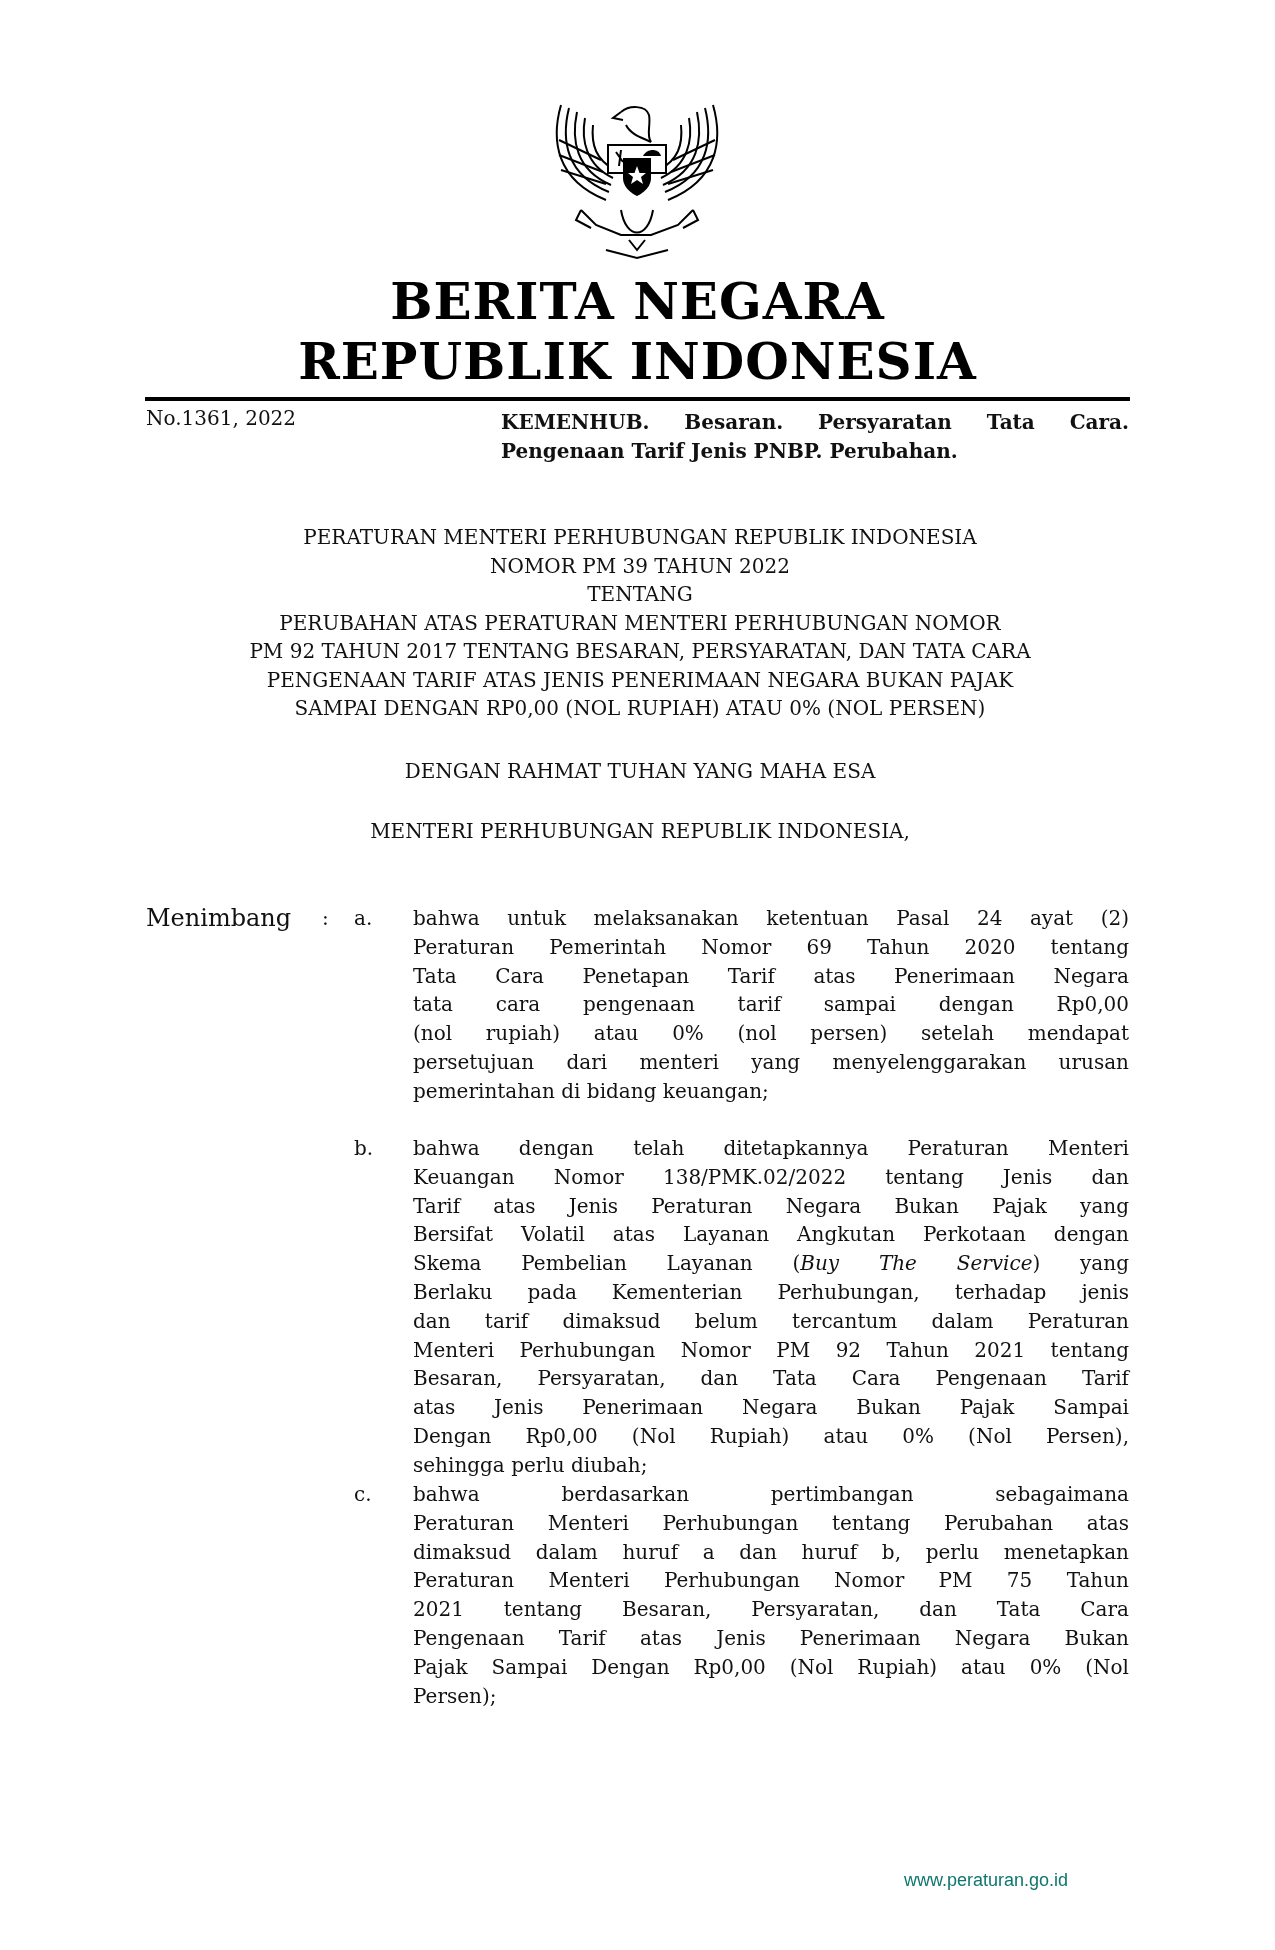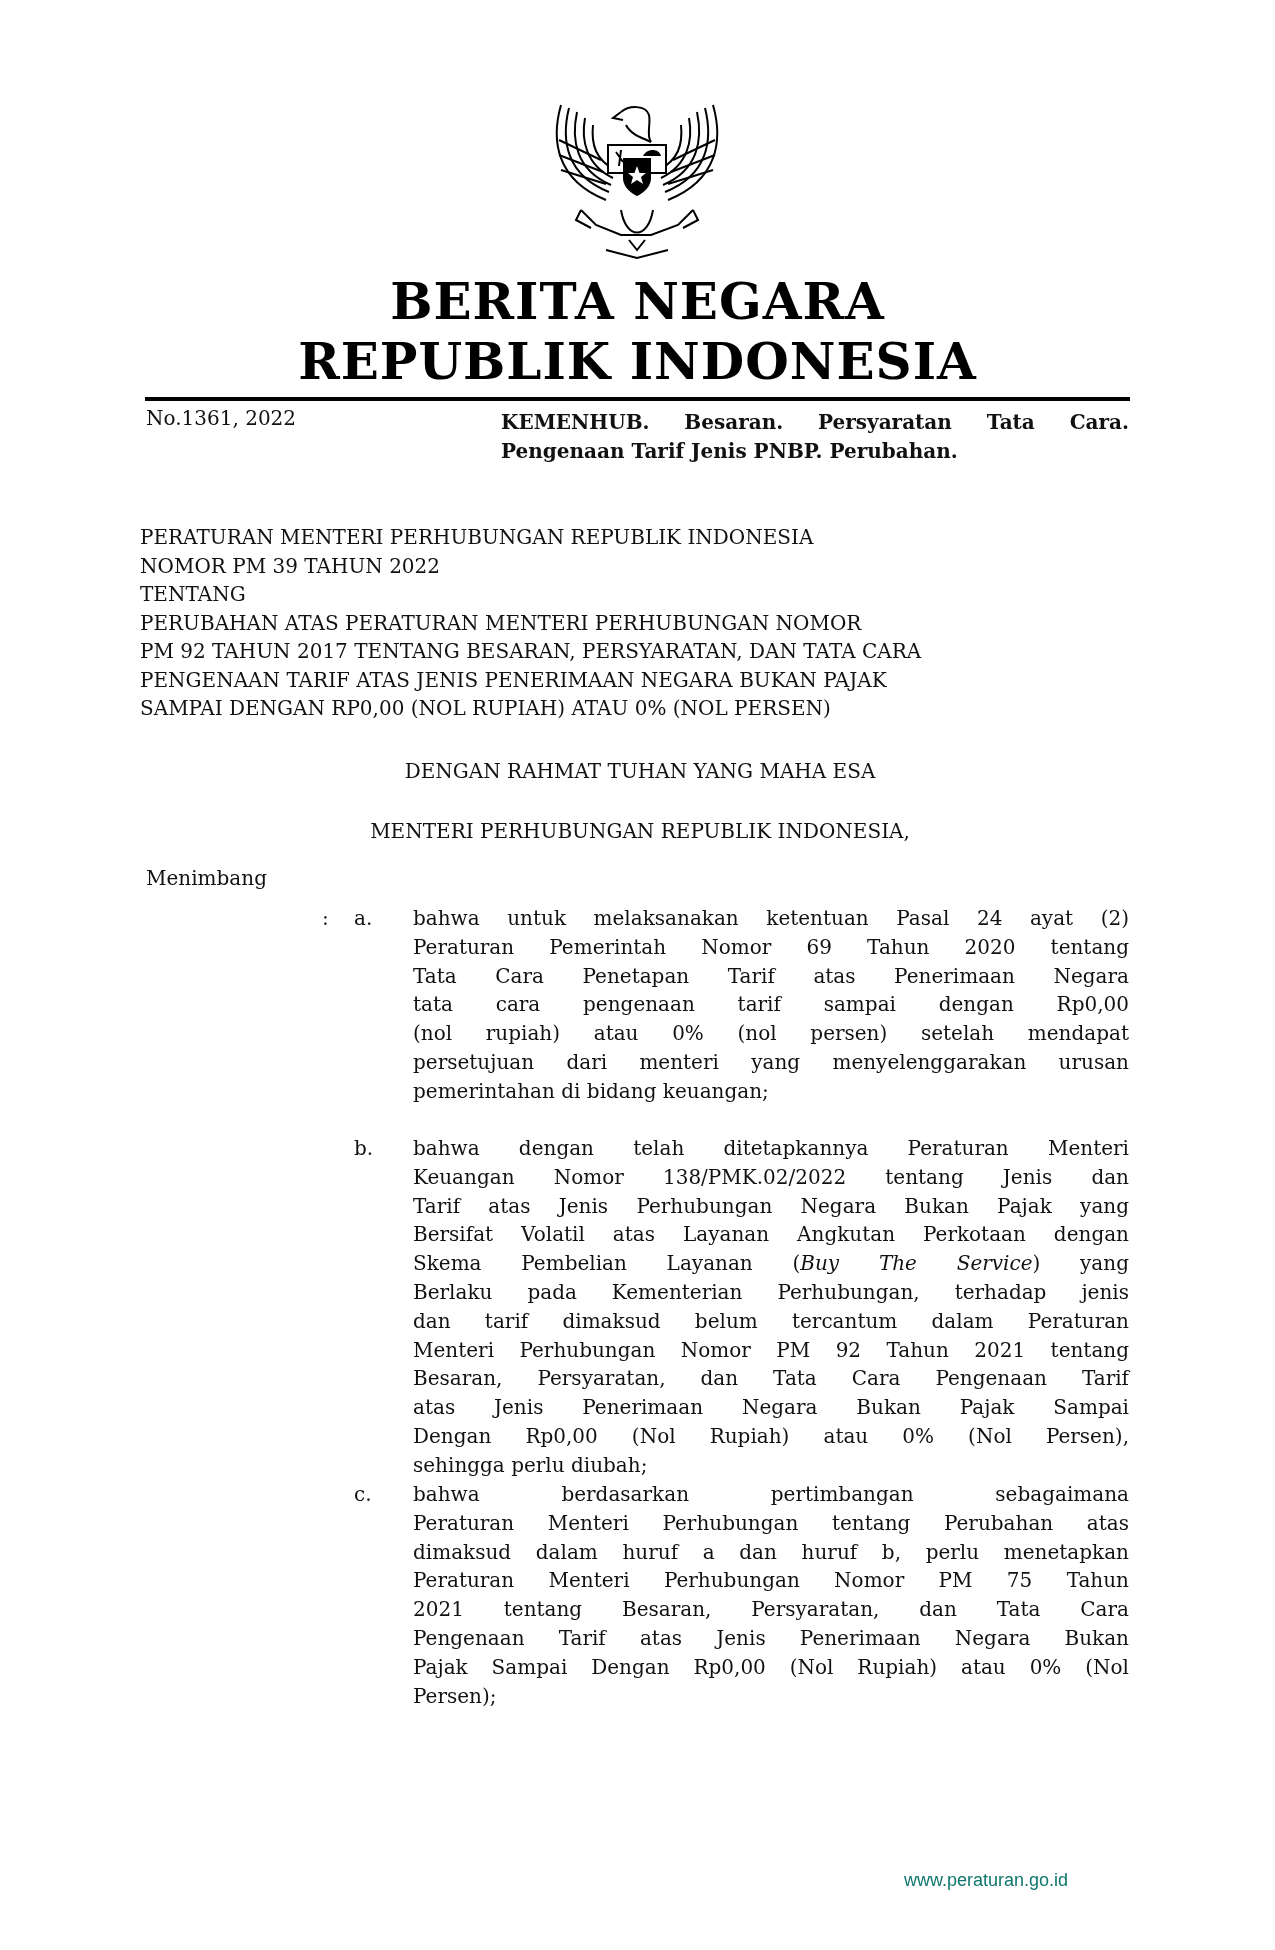--- a/index.html
+++ b/index.html
@@ -61,37 +61,38 @@
       text-align: justify;
       font-weight: bold;
     }
     .subject .line { display: block; text-align-last: justify; }
     .subject .line.last { text-align-last: left; }
     .title-block {
       position: absolute;
       left: 140px;
       width: 1000px;
       top: 523px;
+      text-align: center;
       font-size: 20px;
       line-height: 28.5px;
     }
     .title-block div { white-space: nowrap; }
     .center-line {
       position: absolute;
       left: 140px;
       width: 1000px;
       text-align: center;
       font-size: 20px;
       line-height: 28px;
     }
     .label-menimbang {
       position: absolute;
       left: 146px;
-      top: 864px;
-      font-size: 20px;
+      top: 904px;
+      font-size: 24px;
       line-height: 28.8px;
       text-align: center;
     }
     .label-colon {
       position: absolute;
       left: 322px;
       top: 904px;
       font-size: 20px;
       line-height: 28.8px;
     }
@@ -203,21 +204,21 @@
   <span class="ln">tata cara pengenaan tarif sampai dengan Rp0,00</span>
   <span class="ln">(nol rupiah) atau 0% (nol persen) setelah mendapat</span>
   <span class="ln">persetujuan dari menteri yang menyelenggarakan urusan</span>
   <span class="ln last">pemerintahan di bidang keuangan;</span>
 </div>
 
 <div class="item-letter" style="top:1134px;">b.</div>
 <div class="item-text" style="top:1134px;">
   <span class="ln">bahwa dengan telah ditetapkannya Peraturan Menteri</span>
   <span class="ln">Keuangan Nomor 138/PMK.02/2022 tentang Jenis dan</span>
-  <span class="ln">Tarif atas Jenis Perhubungan Negara Bukan Pajak yang</span>
+  <span class="ln">Tarif atas Jenis Peraturan Negara Bukan Pajak yang</span>
   <span class="ln">Bersifat Volatil atas Layanan Angkutan Perkotaan dengan</span>
   <span class="ln">Skema Pembelian Layanan (<i>Buy The Service</i>) yang</span>
   <span class="ln">Berlaku pada Kementerian Perhubungan, terhadap jenis</span>
   <span class="ln">dan tarif dimaksud belum tercantum dalam Peraturan</span>
   <span class="ln">Menteri Perhubungan Nomor PM 92 Tahun 2021 tentang</span>
   <span class="ln">Besaran, Persyaratan, dan Tata Cara Pengenaan Tarif</span>
   <span class="ln">atas Jenis Penerimaan Negara Bukan Pajak Sampai</span>
   <span class="ln">Dengan Rp0,00 (Nol Rupiah) atau 0% (Nol Persen),</span>
   <span class="ln last">sehingga perlu diubah;</span>
 </div>

